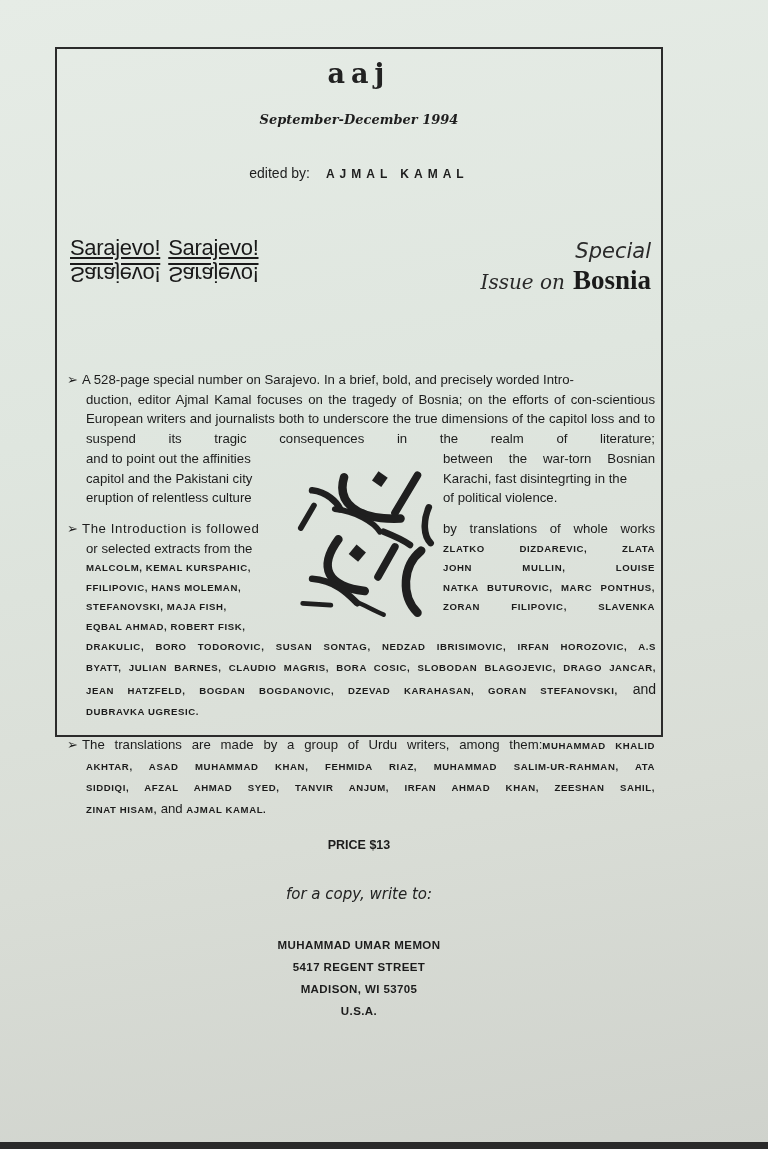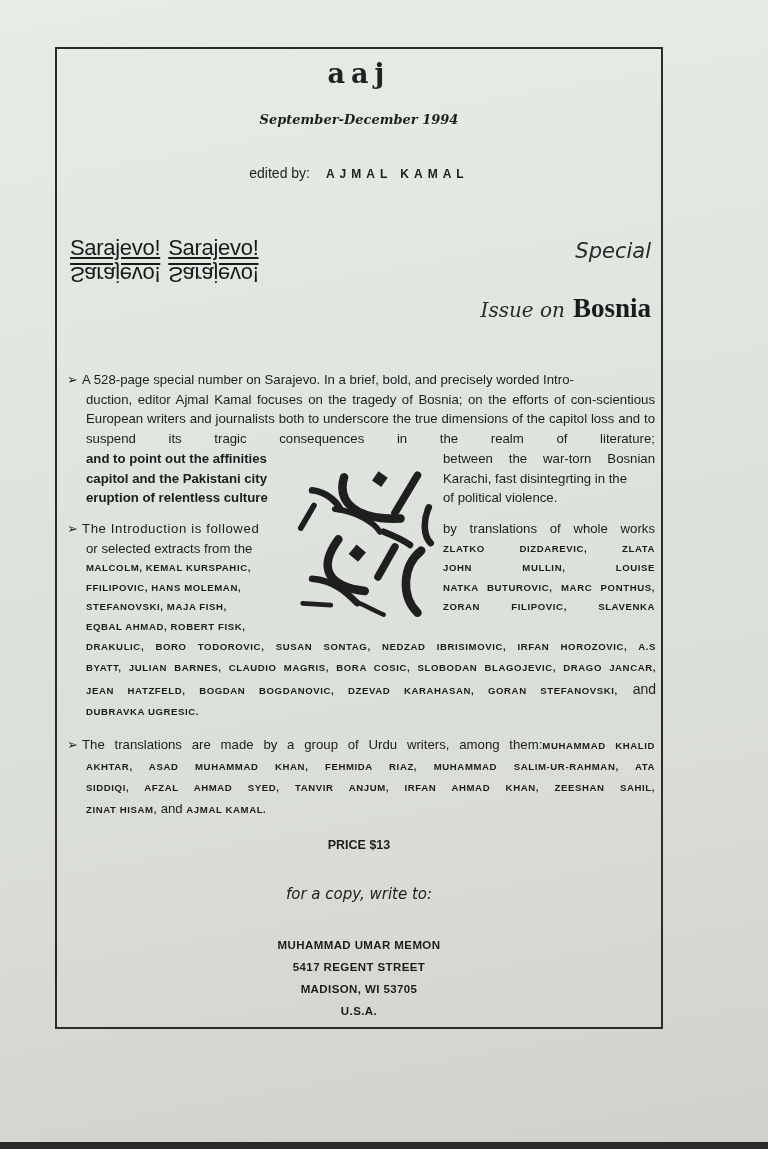--- a/index.html
+++ b/index.html
@@ -7,21 +7,21 @@
       width: 768px; height: 1149px; position: relative; overflow: hidden;
       background: linear-gradient(170deg, #e6ece6 0%, #dfe6df 35%, #d9ddd6 70%, #cfd2cc 100%);
       font-family: "Liberation Sans", sans-serif;
       color: #1c1c1c;
     }
     .bottom-edge {
       position: absolute; left: 0; right: 0; bottom: 0; height: 7px;
       background: #2a2a2a;
     }
     .frame {
-      position: absolute; left: 55px; top: 47px; width: 608px; height: 982px;
+      position: absolute; left: 55px; top: 47px; width: 608px; height: 690px;
       border: 2px solid #2b2b2b; box-sizing: border-box;
     }
     .center { position: absolute; left: 0; right: 0; text-align: center; }
     .logo {
       top: 9px; font-family: "DejaVu Serif", serif; font-weight: bold;
       font-size: 27px; letter-spacing: 6px; color: #222;
     }
     .issue-date {
       top: 63px; font-family: "DejaVu Serif", serif; font-weight: bold;
       font-size: 13px; font-style: italic; color: #1e1e1e;
@@ -36,21 +36,21 @@
       line-height: 26px; color: #1a1a1a; letter-spacing: -0.3px; text-decoration: underline;
     }
     .sarajevo .flipped { display: block; transform: scaleY(-1); }
     .sarajevo .word + .word { margin-left: 8px; }
 
     .special {
       position: absolute; right: 10px; top: 190px; font-style: italic;
       font-family: "DejaVu Sans", sans-serif; font-size: 21px; color: #2a2a2a;
     }
     .issue-on {
-      position: absolute; right: 10px; top: 244px; color: #2a2a2a;
+      position: absolute; right: 10px; top: 216px; color: #2a2a2a;
     }
     .issue-on .script {
       font-family: "DejaVu Serif", serif; font-style: italic; font-size: 20px;
     }
     .issue-on .bosnia {
       font-family: "Liberation Serif", serif; font-weight: bold; font-size: 27px;
       margin-left: 8px; color: #1a1a1a;
     }
 
     .body-text { position: absolute; left: 10px; width: 588px; font-size: 13.2px; line-height: 19.5px; }
@@ -105,21 +105,21 @@
   <div class="special">Special</div>
   <div class="issue-on">
     <span class="script">Issue on</span><span class="bosnia">Bosnia</span>
   </div>
 
   <div class="body-text para1">
     <div class="first-line"><span class="bullet">➢</span><span>A 528-page special number on Sarajevo. In a brief, bold, and precisely worded Intro-</span></div>
     <div class="indent" style="text-align-last:justify;">duction, editor Ajmal Kamal focuses on the tragedy of Bosnia; on the efforts of con-scientious European writers and journalists both to underscore the true dimensions of the capitol loss and to suspend its tragic consequences in the realm of literature;</div>
   </div>
 
-  <div class="split-row col-left" style="top:400px;font-weight:bold;">
+  <div class="split-row col-left" style="top:400px;">
     <div>and to point out the affinities</div>
     <div>capitol and the Pakistani city</div>
     <div>eruption of relentless culture</div>
   </div>
   <div class="split-row col-right" style="top:400px;">
     <div class="right-just">between the war-torn Bosnian</div>
     <div>Karachi, fast disintegrting in the</div>
     <div>of political violence.</div>
   </div>
 

